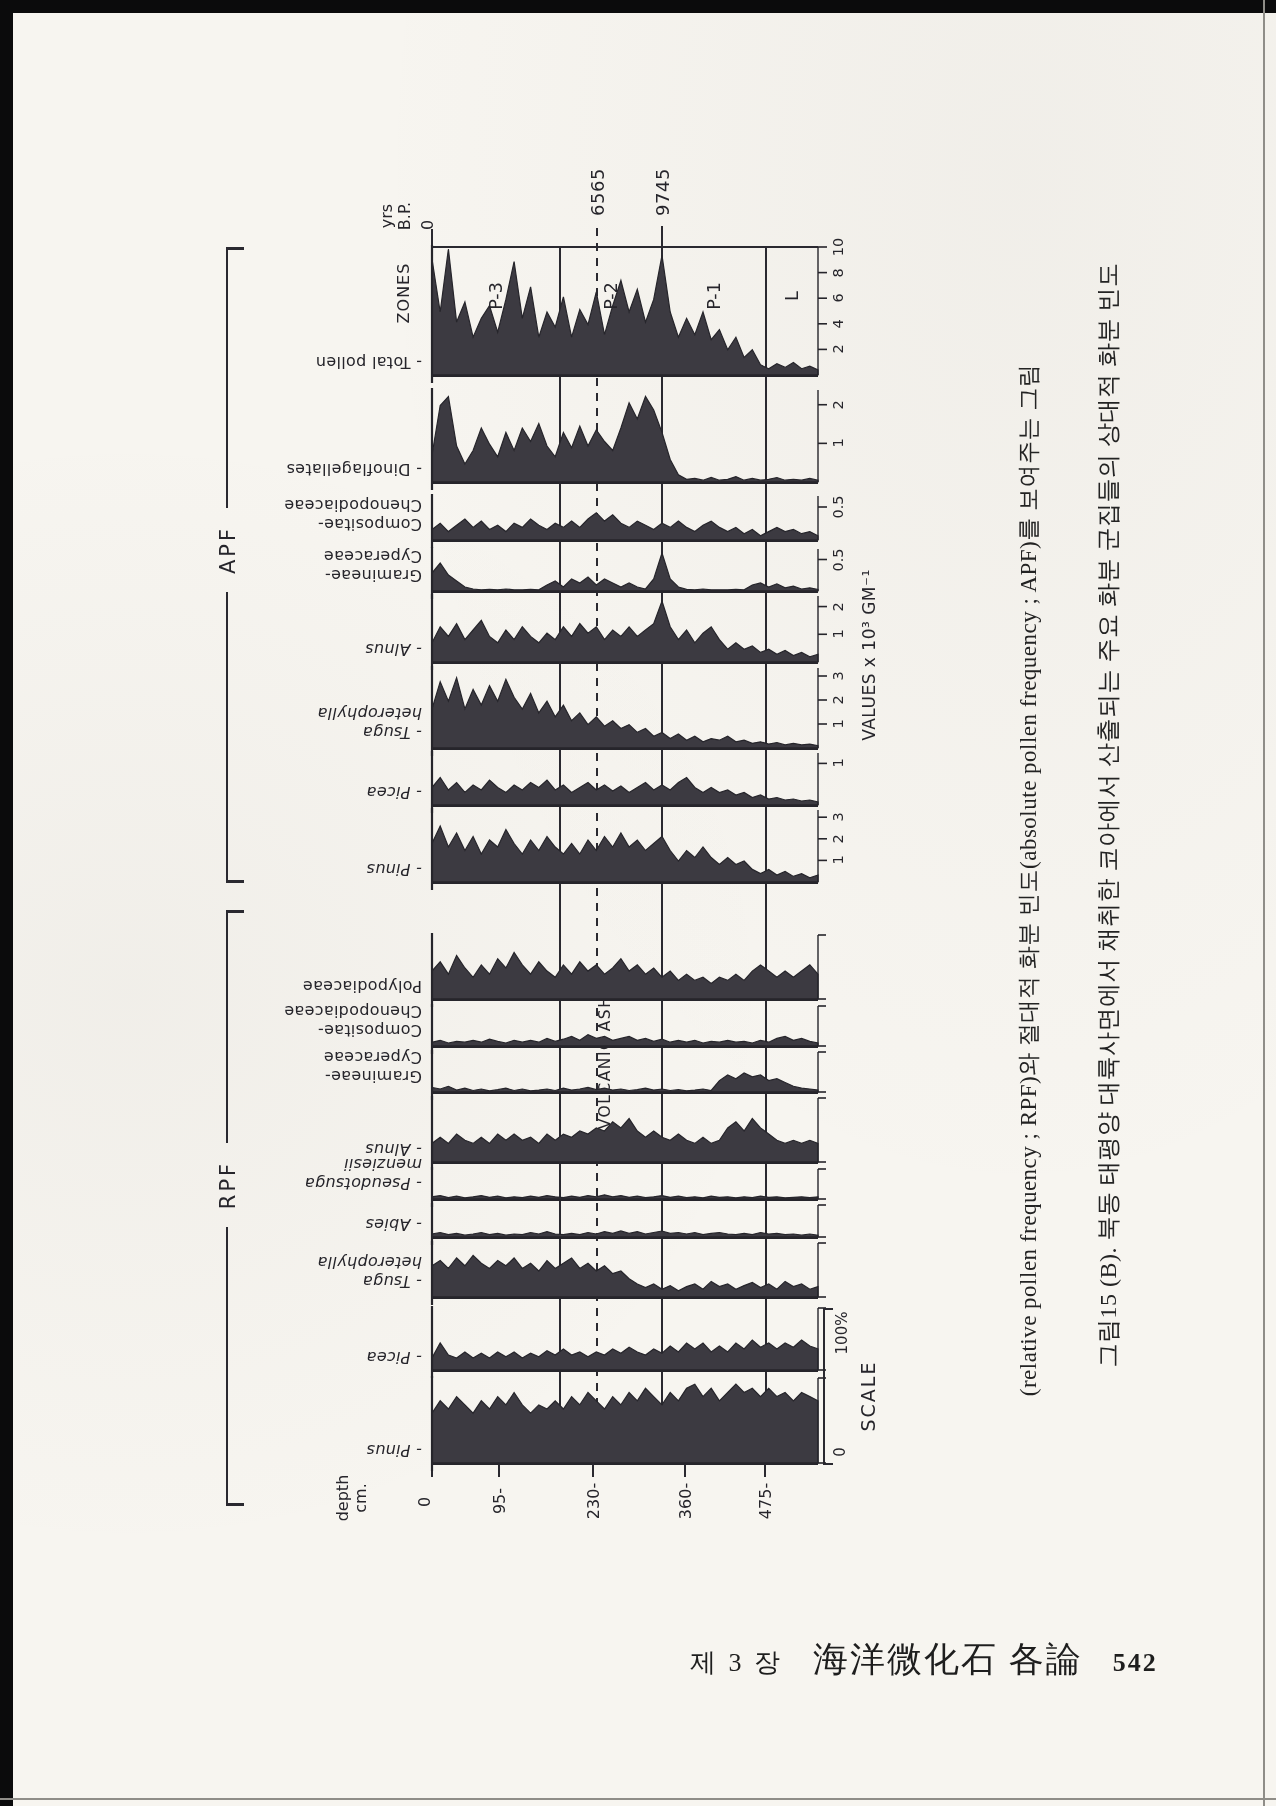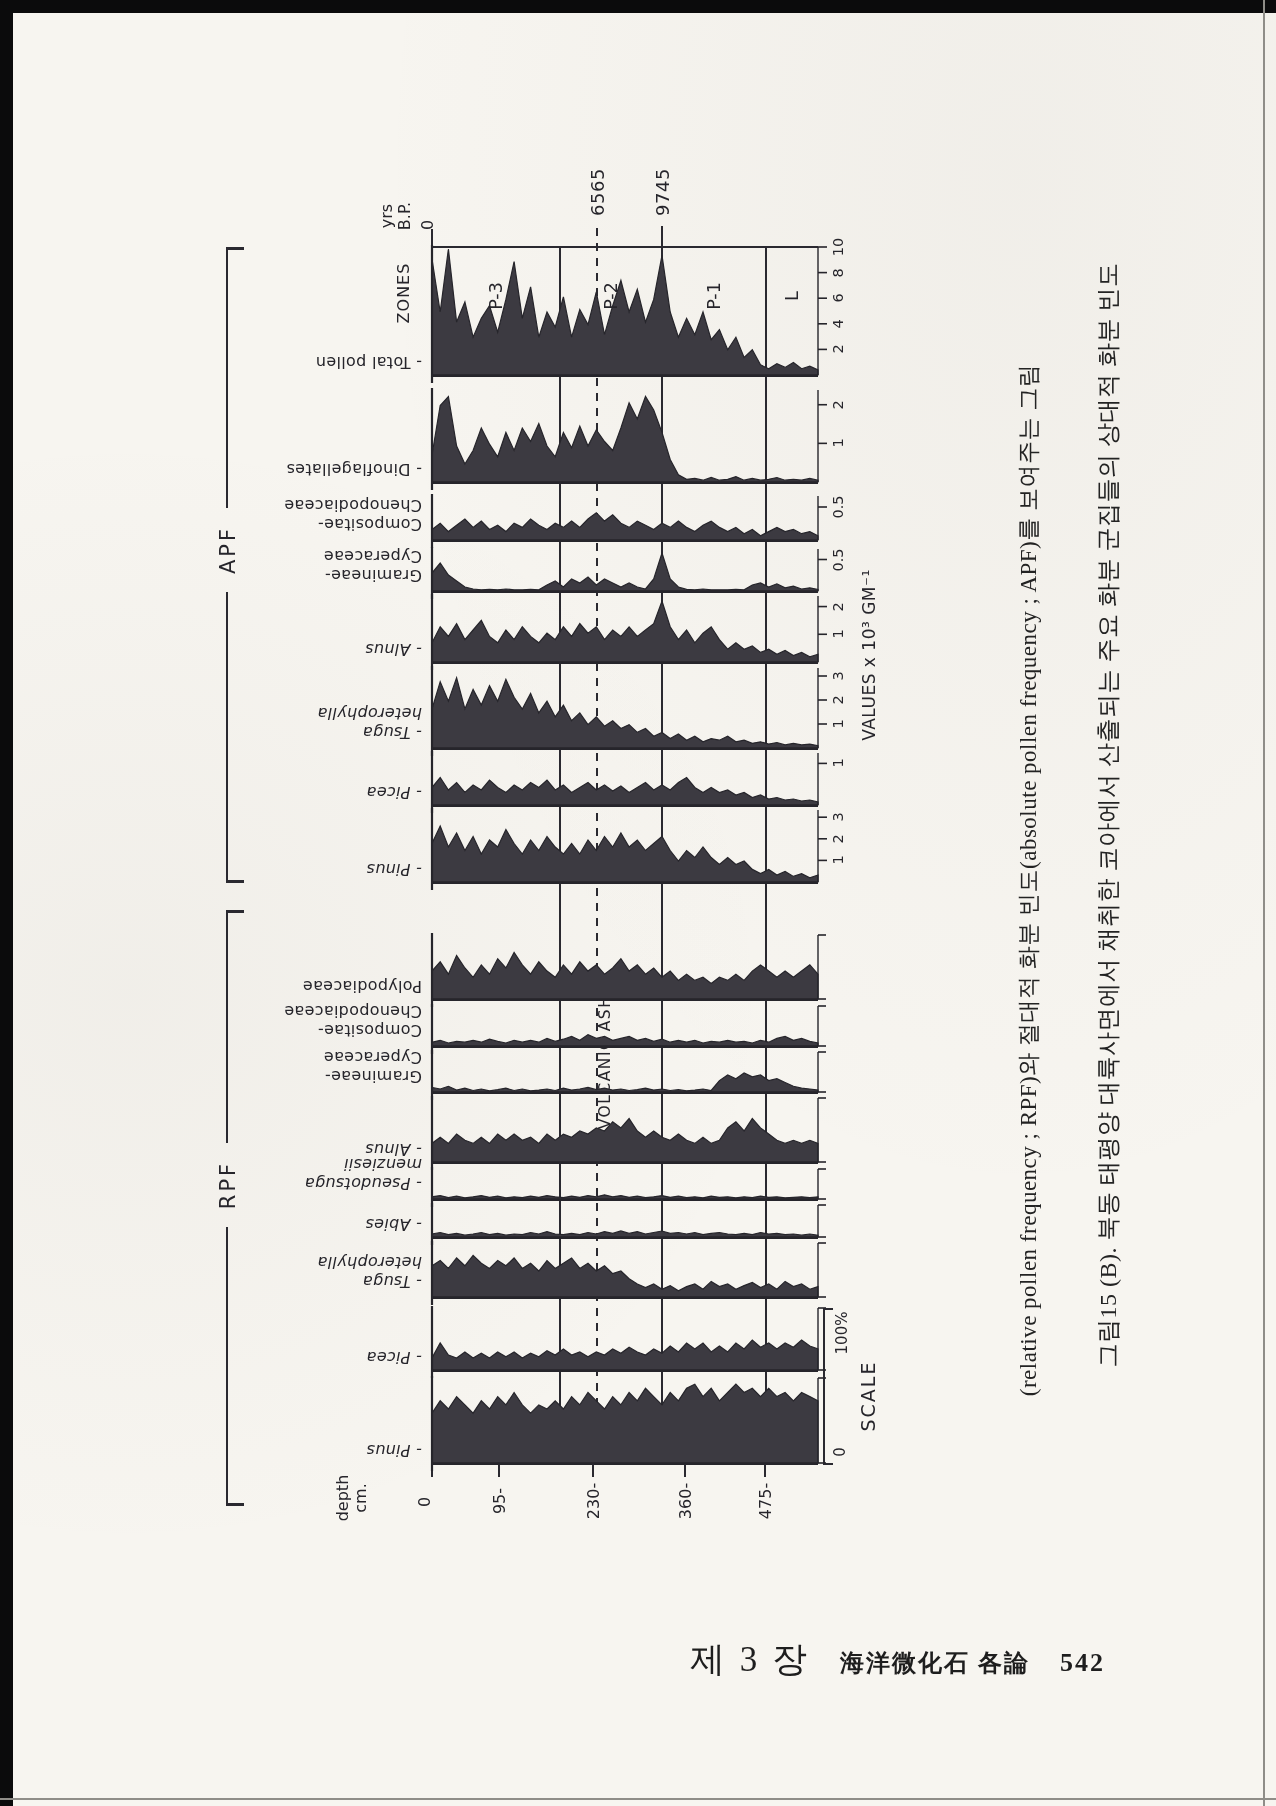--- a/index.html
+++ b/index.html
@@ -304,17 +304,17 @@
       <div class="vline" style="left: 226px; top: 1227px; width: 2px; height: 278px;"></div>
       <div class="hline" style="left: 226px; top: 910px; width: 18px; height: 2.5px;"></div>
       <div class="hline" style="left: 226px; top: 1503px; width: 18px; height: 2.5px;"></div>
       <div class="vlabel" style="left: 228px; top: 1185px; font-size: 21px; letter-spacing: 3px;">RPF</div>
     </div>
 
   <div class="vlabel caption" style="left:1108px;top:815px;font-size:24px;">그림15 (B). 북동 태평양 대륙사면에서 채취한 코아에서 산출되는 주요 화분 군집들의 상대적 화분 빈도</div>
   <div class="vlabel caption" style="left:1028px;top:880px;font-size:23px;">(relative pollen frequency ; RPF)와 절대적 화분 빈도(absolute pollen frequency ; APF)를 보여주는 그림</div>
 
   <div class="footer">
-    <span style="font-size:35px;letter-spacing:3px;">제 3 장</span>
-    <span style="font-size:24px;font-weight:700;letter-spacing:2px;">海洋微化石 各論</span>
+    <span style="font-size:26px;letter-spacing:3px;">제 3 장</span>
+    <span style="font-size:35px;font-weight:400;letter-spacing:2px;">海洋微化石 各論</span>
     <span style="font-size:26px;font-weight:700;letter-spacing:2px;">542</span>
   </div>
 </div>
 
 </body></html>

